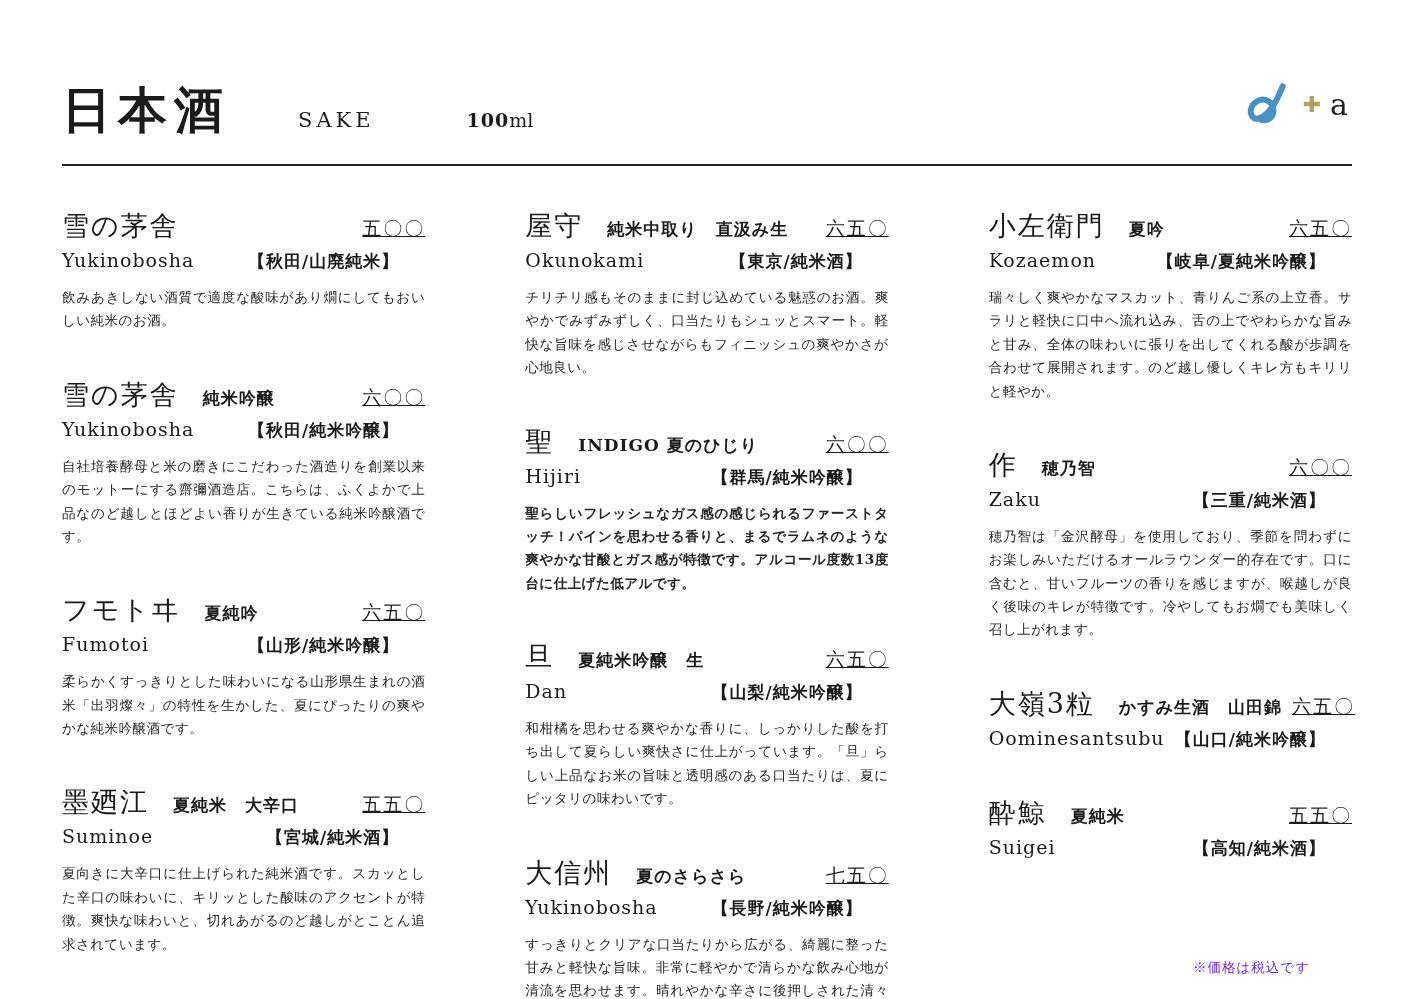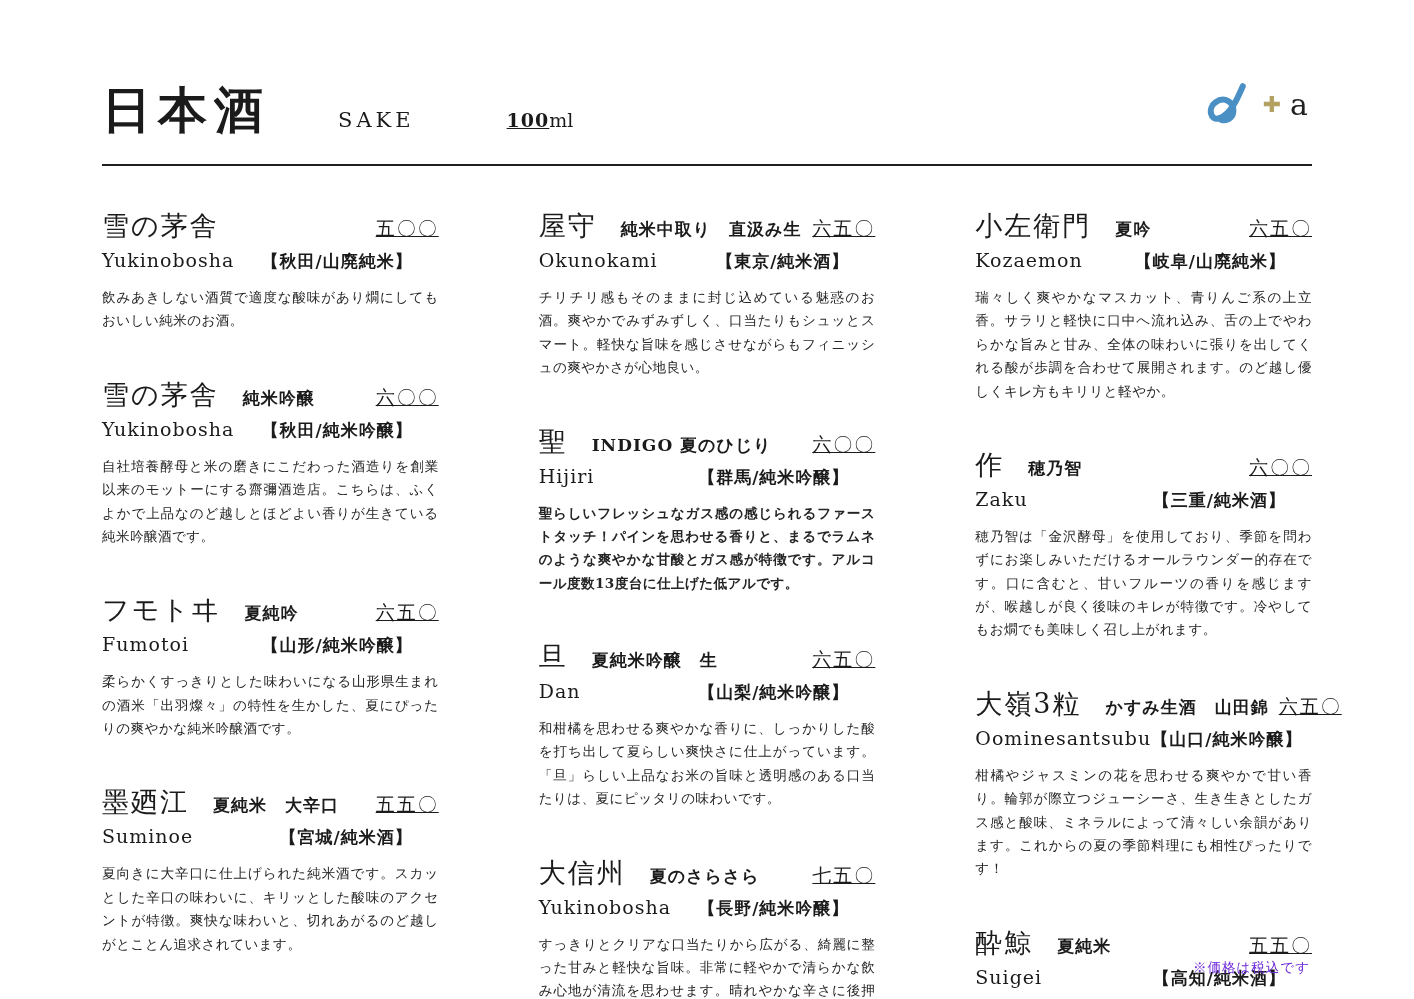--- a/index.html
+++ b/index.html
@@ -8,21 +8,21 @@
     background: #fdfdfd;
     color: #1b1b1b;
     font-family: "DejaVu Serif", "Liberation Serif", serif;
     position: relative;
     overflow: hidden;
   }
   .page {
     position: absolute;
     inset: 0;
     background: #ffffff;
-    padding: 0 102px;
+    padding: 0 62px;
   }
 
   
   .header {
     position: relative;
     padding-top: 78px;
     border-bottom: 2px solid #1f1f1f;
     padding-bottom: 20px;
     display: flex;
     align-items: baseline;
@@ -34,21 +34,21 @@
   }
   .page-subtitle {
     font-size: 21px;
     letter-spacing: 4px;
     margin-left: 68px;
   }
   .volume {
     margin-left: 92px;
     font-size: 19px;
   }
-  .volume .num { font-weight: bold; letter-spacing: 1px; text-decoration: underline; }
+  .volume .num { font-weight: bold; letter-spacing: 1px; }
   .logo {
     position: absolute;
     right: 4px;
     top: 82px;
     display: flex;
     align-items: center;
     gap: 9px;
   }
   .logo-plus {
     color: #b3a063;
@@ -265,21 +265,21 @@
 </div>
     <div class="column">
   <div class="item">
     <div class="item-head">
       <span class="sake-name">小左衛門</span>
       <span class="sake-subtitle">夏吟</span>
       <span class="sake-price">六五〇</span>
     </div>
     <div class="item-sub">
       <span class="sake-romaji">Kozaemon</span>
-      <span class="sake-spec">【岐阜/山廃純米】</span>
+      <span class="sake-spec">【岐阜/夏純米吟醸】</span>
 
     </div>
     <p class="sake-desc">瑞々しく爽やかなマスカット、青りんご系の上立香。サラリと軽快に口中へ流れ込み、舌の上でやわらかな旨みと甘み、全体の味わいに張りを出してくれる酸が歩調を合わせて展開されます。のど越し優しくキレ方もキリリと軽やか。</p>
   </div>
 
   <div class="item">
     <div class="item-head">
       <span class="sake-name">作</span>
       <span class="sake-subtitle">穂乃智</span>
       <span class="sake-price">六〇〇</span>
@@ -296,21 +296,20 @@
     <div class="item-head">
       <span class="sake-name">大嶺3粒</span>
       <span class="sake-subtitle">かすみ生酒　山田錦</span>
       <span class="sake-price">六五〇</span>
     </div>
     <div class="item-sub">
       <span class="sake-romaji">Oominesantsubu</span>
       <span class="sake-spec">【山口/純米吟醸】</span>
 
     </div>
-    <p class="sake-desc">柑橘やジャスミンの花を思わせる爽やかで甘い香り。輪郭が際立つジューシーさ、生き生きとしたガス感と酸味、ミネラルによって清々しい余韻があります。これからの夏の季節料理にも相性ぴったりです！</p>
   </div>
 
   <div class="item">
     <div class="item-head">
       <span class="sake-name">酔鯨</span>
       <span class="sake-subtitle">夏純米</span>
       <span class="sake-price">五五〇</span>
     </div>
     <div class="item-sub">
       <span class="sake-romaji">Suigei</span>

